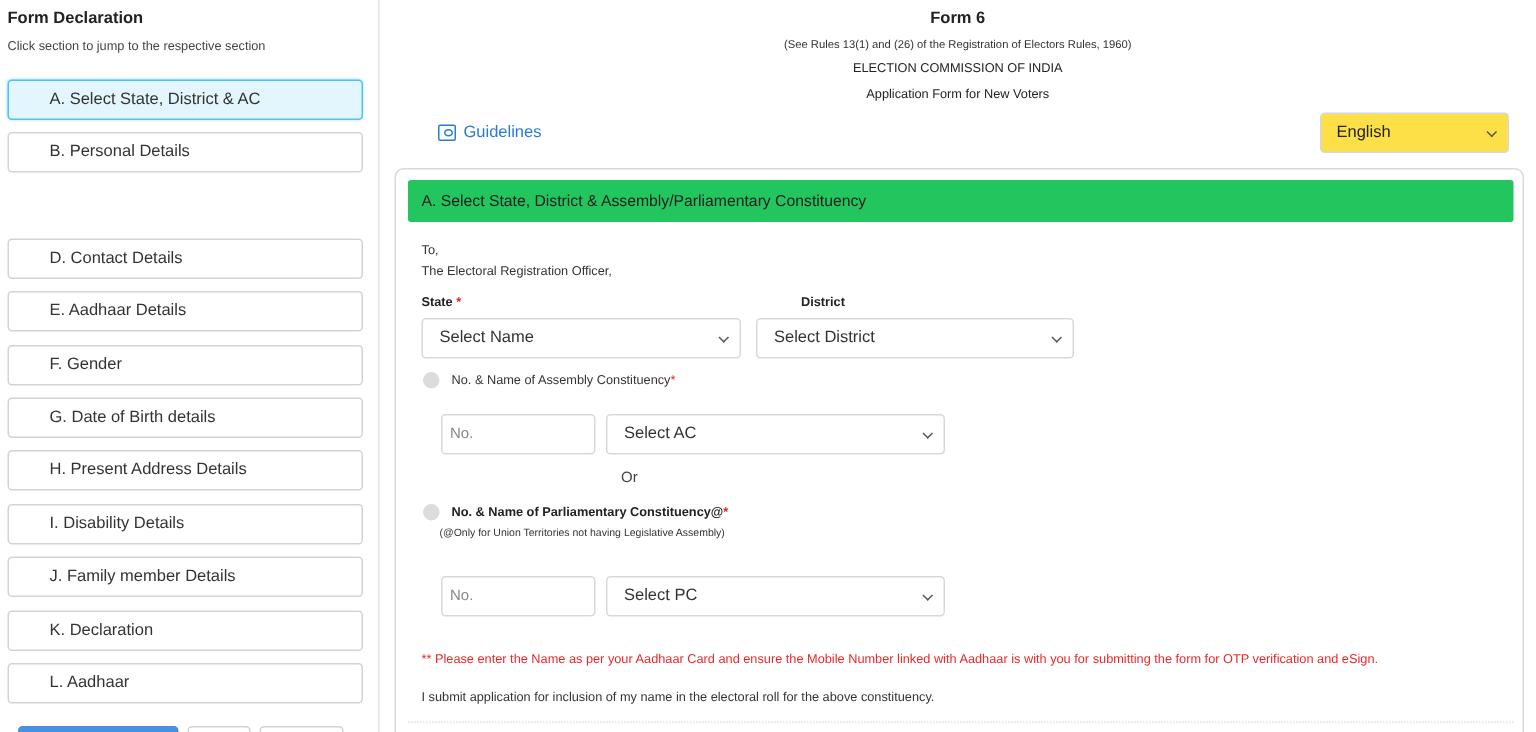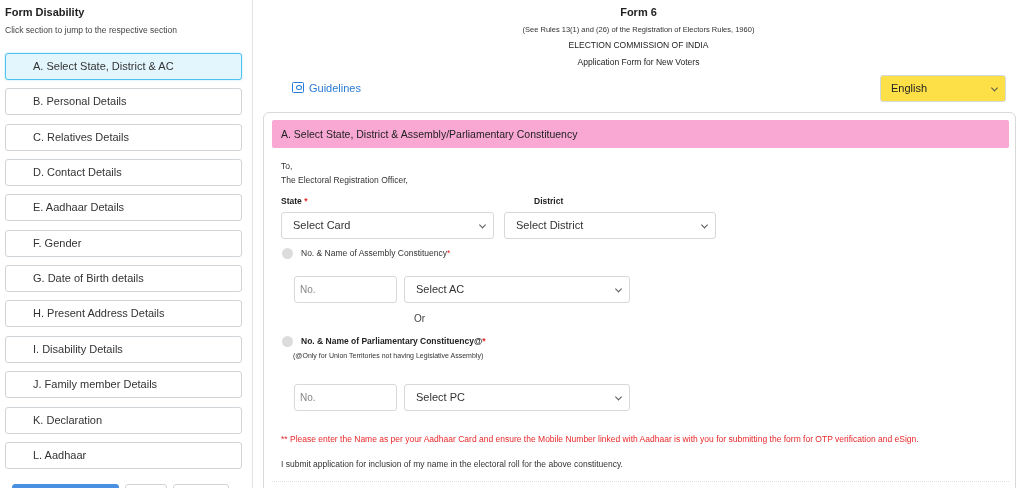--- a/index.html
+++ b/index.html
@@ -19,36 +19,36 @@
   .sb-btn { position: absolute; top: 484px; height: 10px; border: 1px solid #cfd4d9; border-radius: 3px; background: #fff; }
   .sb-btn.primary { background: #4a90e2; border-color: #4a90e2; }
 
   
   .hdr { position: absolute; left: 253px; width: 771px; text-align: center; }
   .hdr-title { top: 6px; font-size: 11px; font-weight: bold; color: #222; }
   .hdr-rules { top: 25px; font-size: 7.5px; color: #333; }
   .hdr-eci { top: 40px; font-size: 8.5px; color: #222; }
   .hdr-app { top: 57px; font-size: 8.5px; color: #222; }
 
-  .guidelines { position: absolute; left: 292px; top: 82px; display: flex; align-items: flex-start; gap: 5px;
+  .guidelines { position: absolute; left: 292px; top: 82px; display: flex; align-items: flex-end; gap: 5px;
     color: #2a7bd6; font-size: 11px; cursor: pointer; }
   .g-icon { width: 12px; height: 11px; border: 1.5px solid #2a7bd6; border-radius: 1.5px; position: relative; background: #fff; }
   .g-icon::after { content: ""; position: absolute; left: 2.5px; top: 2px; width: 4px; height: 3px;
     border: 1px solid #2a7bd6; border-radius: 50%; }
 
   .lang { position: absolute; left: 880px; top: 75px; width: 126px; height: 27px;
     border: 1px solid #d6d9dc; border-radius: 3px; background: #fde047; font-size: 11px; color: #222;
     padding-left: 10px; line-height: 25px; cursor: pointer; }
   .chev { position: absolute; right: 8px; top: 50%; width: 5px; height: 5px;
     border-right: 1.4px solid #555; border-bottom: 1.4px solid #555; transform: translateY(-70%) rotate(45deg); }
 
   .card { position: absolute; left: 263px; top: 112px; width: 753px; height: 390px;
     border: 1px solid #d9d9d9; border-radius: 6px; background: #fff; }
   .card-hdr { position: absolute; left: 8px; top: 7px; width: 737px; height: 28px;
-    background: #f9a8d4; border-radius: 2px; font-size: 10.5px; color: #222; padding-left: 9px; line-height: 28px; }
+    background: #22c55e; border-radius: 2px; font-size: 10.5px; color: #222; padding-left: 9px; line-height: 28px; }
 
   .txt { position: absolute; font-size: 8.5px; color: #333; }
   .lbl { position: absolute; font-size: 8.5px; font-weight: bold; color: #222; }
   .req { color: #e02424; }
 
   .sel { position: absolute; height: 27px; border: 1px solid #d6d9dc; border-radius: 3px; background: #fff;
     font-size: 11px; color: #333; padding-left: 11px; line-height: 25px; cursor: pointer; }
   .inp { position: absolute; height: 27px; border: 1px solid #d6d9dc; border-radius: 3px; background: #fff;
     font-size: 10px; color: #888; padding-left: 5px; line-height: 25px; margin-left: 13px; }
 
@@ -60,26 +60,25 @@
   .warn { position: absolute; left: 281px; top: 434px; font-size: 8.5px; color: #e8282a; white-space: nowrap; }
   .submit { position: absolute; left: 281px; top: 459px; font-size: 8.5px; color: #333; white-space: nowrap; }
   .hr { position: absolute; left: 272px; top: 481px; width: 737px; border-top: 1px dotted #e0e0e0; }
 </style>
 </head>
 <body>
 
 <div class="page">
 
   <aside class="sidebar">
-    <div class="sb-title">Form Disability</div>
+    <div class="sb-title">Form Declaration</div>
     <div class="sb-sub">Click section to jump to the respective section</div>
 
     <div class="sb-item active" style="top:53px">A. Select State, District &amp; AC</div>
     <div class="sb-item" style="top:88px">B. Personal Details</div>
-    <div class="sb-item" style="top:124px">C. Relatives Details</div>
     <div class="sb-item" style="top:159px">D. Contact Details</div>
     <div class="sb-item" style="top:194px">E. Aadhaar Details</div>
     <div class="sb-item" style="top:230px">F. Gender</div>
     <div class="sb-item" style="top:265px">G. Date of Birth details</div>
     <div class="sb-item" style="top:300px">H. Present Address Details</div>
     <div class="sb-item" style="top:336px">I. Disability Details</div>
     <div class="sb-item" style="top:371px">J. Family member Details</div>
     <div class="sb-item" style="top:407px">K. Declaration</div>
     <div class="sb-item" style="top:442px">L. Aadhaar</div>
 
@@ -110,21 +109,21 @@
   <div class="txt" style="left:281px;top:161px">To,</div>
   <div class="txt" style="left:281px;top:175px">The Electoral Registration Officer,</div>
 
   <div class="lbl" style="left:281px;top:196px">
     <span>State</span>
     <span class="req">*</span>
   </div>
   <div class="lbl" style="left:534px;top:196px">District</div>
 
   <div class="sel" style="left:281px;top:212px;width:213px">
-    <span>Select Card</span>
+    <span>Select Name</span>
     <span class="chev"></span>
   </div>
   <div class="sel" style="left:504px;top:212px;width:212px">
     <span>Select District</span>
     <span class="chev"></span>
   </div>
 
   <div class="radio" style="left:282px;top:248px"></div>
   <div class="rlabel" style="left:301px;top:248px">
     <span>No. &amp; Name of Assembly Constituency</span><span class="req">*</span>

